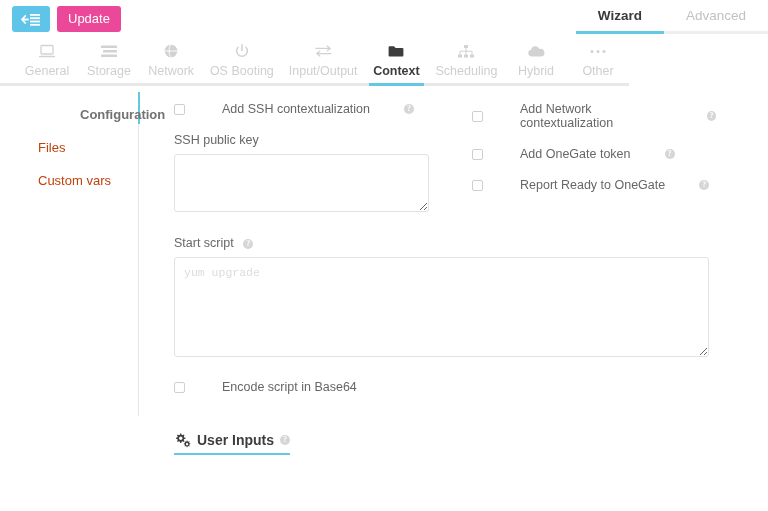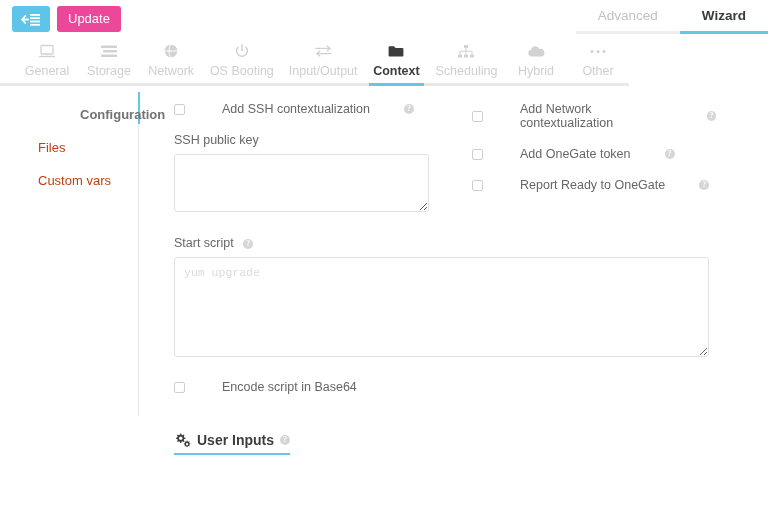--- a/index.html
+++ b/index.html
@@ -248,22 +248,22 @@
         <rect x="9" y="4.3" width="10" height="1.8"></rect>
         <rect x="9" y="7.6" width="10" height="1.8"></rect>
         <rect x="9" y="10.9" width="10" height="1.8"></rect>
       </svg>
     </span>
   </button>
 
   <button class="btn-update">Update</button>
 
   <div class="mode-tabs">
+    <div class="mode-tab active">Wizard</div>
     <div class="mode-tab">Advanced</div>
-    <div class="mode-tab active">Wizard</div>
   </div>
 </div>
 
 <div class="section-tabs">
 
   <div class="sec-tab">
     <span class="sec-icon">
       <svg width="16" height="14" viewBox="0 0 16 14" fill="none" stroke="currentColor" stroke-width="1.3">
         <rect x="2" y="1.5" width="12" height="8.5" rx="0.8"></rect>
         <path d="M0.5 12.5 H15.5" stroke-linecap="round"></path>

